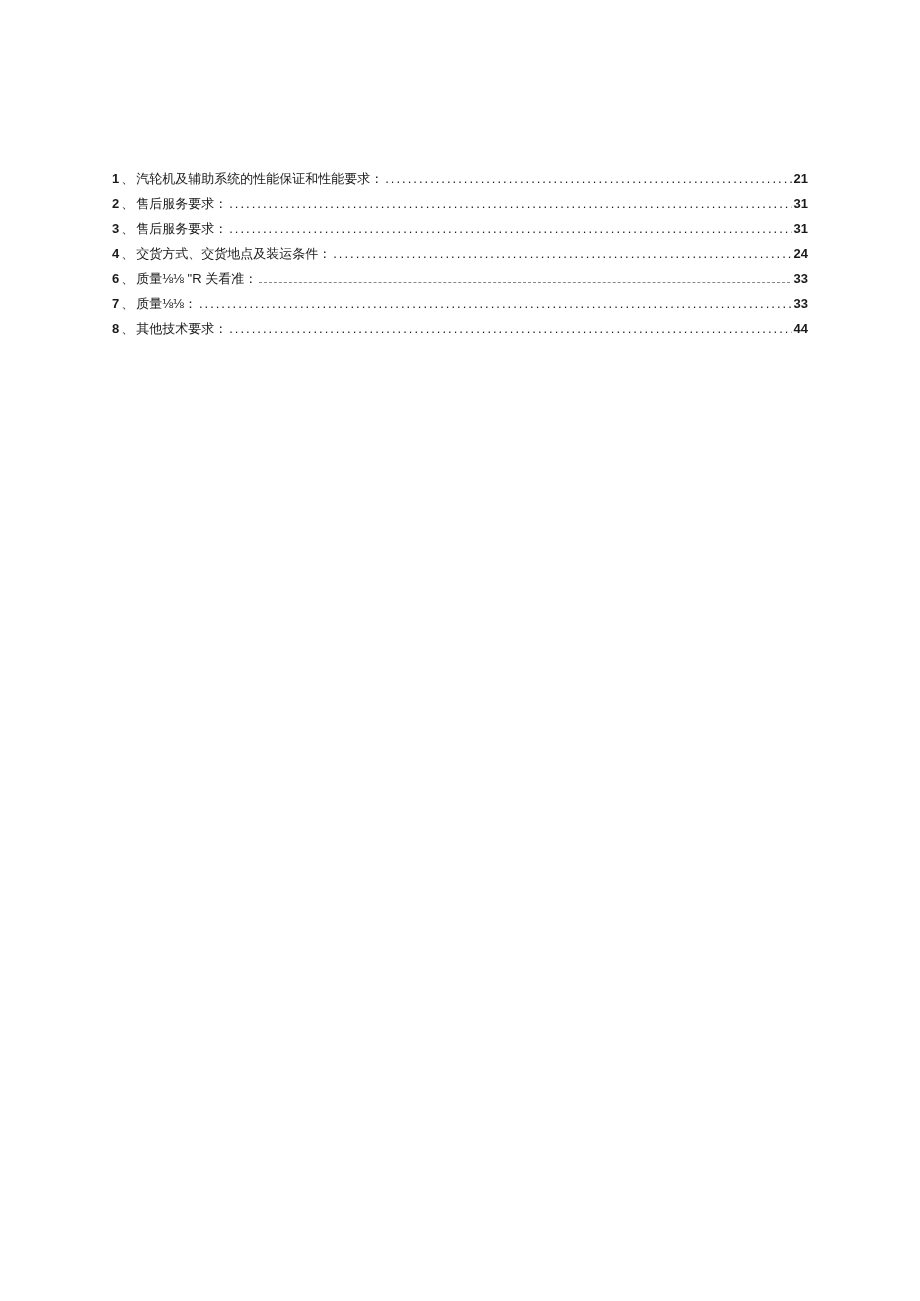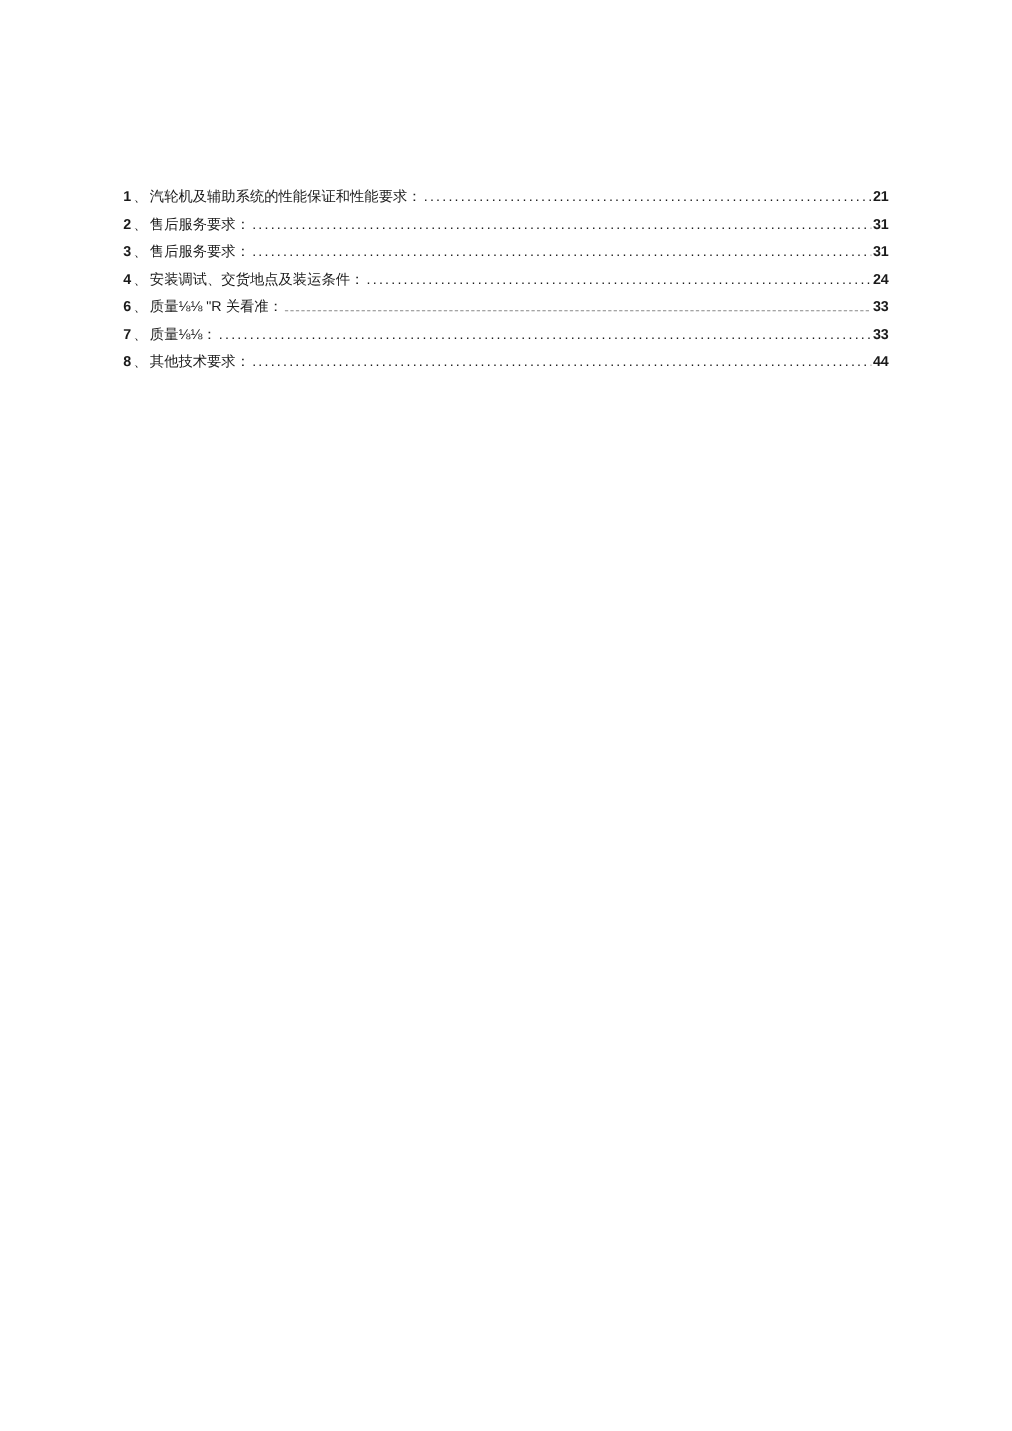--- a/index.html
+++ b/index.html
@@ -80,21 +80,21 @@
       <div class="toc-entry">
         <span class="toc-num">3</span>
         <span class="toc-sep">、</span>
         <span class="toc-title">售后服务要求：</span>
         <span class="toc-dots"></span>
         <span class="toc-page">31</span>
       </div>
       <div class="toc-entry">
         <span class="toc-num">4</span>
         <span class="toc-sep">、</span>
-        <span class="toc-title">安装调试、交货地点及装运条件：</span>
+        <span class="toc-title">交货方式、交货地点及装运条件：</span>
         <span class="toc-dots"></span>
         <span class="toc-page">24</span>
       </div>
       <div class="toc-entry toc-garbled">
         <span class="toc-num">6</span>
         <span class="toc-sep">、</span>
         <span class="toc-title">质量⅛⅛ "R 关看准：</span>
         <span class="toc-dots"></span>
         <span class="toc-page">33</span>
       </div>

